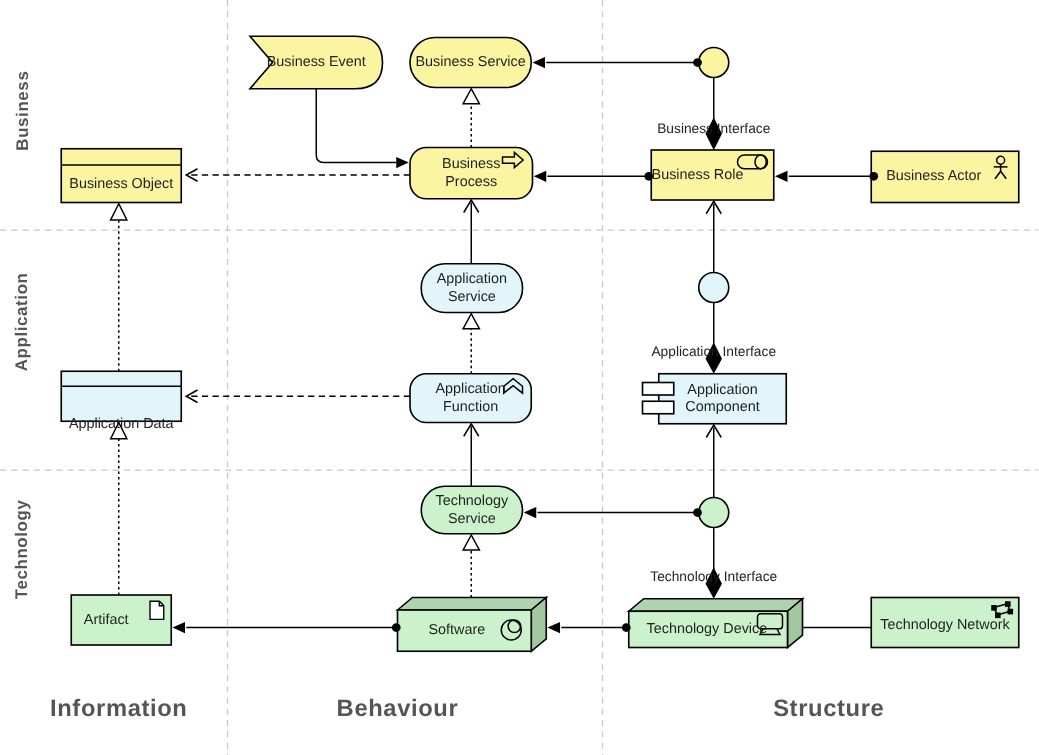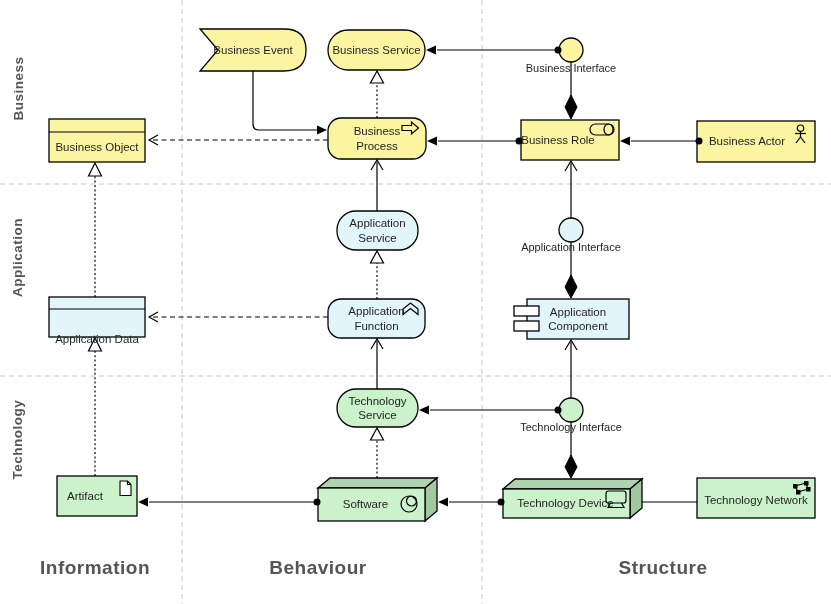--- a/index.html
+++ b/index.html
@@ -31,20 +31,21 @@
   
   .node{
     position:absolute;display:flex;align-items:center;justify-content:center;
     text-align:center;font-size:11.5px;line-height:1.25;color:var(--node-text);
     box-sizing:border-box;cursor:default;
   }
   .iface-hit{position:absolute;box-sizing:border-box;border-radius:50%;}
   .iface-label{
     position:absolute;width:130px;text-align:center;font-size:11px;
     color:var(--node-text);
+    margin-top:35px;
   }
   .layer-label{
     position:absolute;width:140px;text-align:center;
     transform:rotate(-90deg);transform-origin:center;
     font-weight:bold;font-size:13.5px;letter-spacing:.5px;color:var(--section-label);
   }
   .col-label{
     position:absolute;width:140px;text-align:center;
     font-weight:bold;font-size:19px;letter-spacing:.5px;color:var(--section-label);
   }

